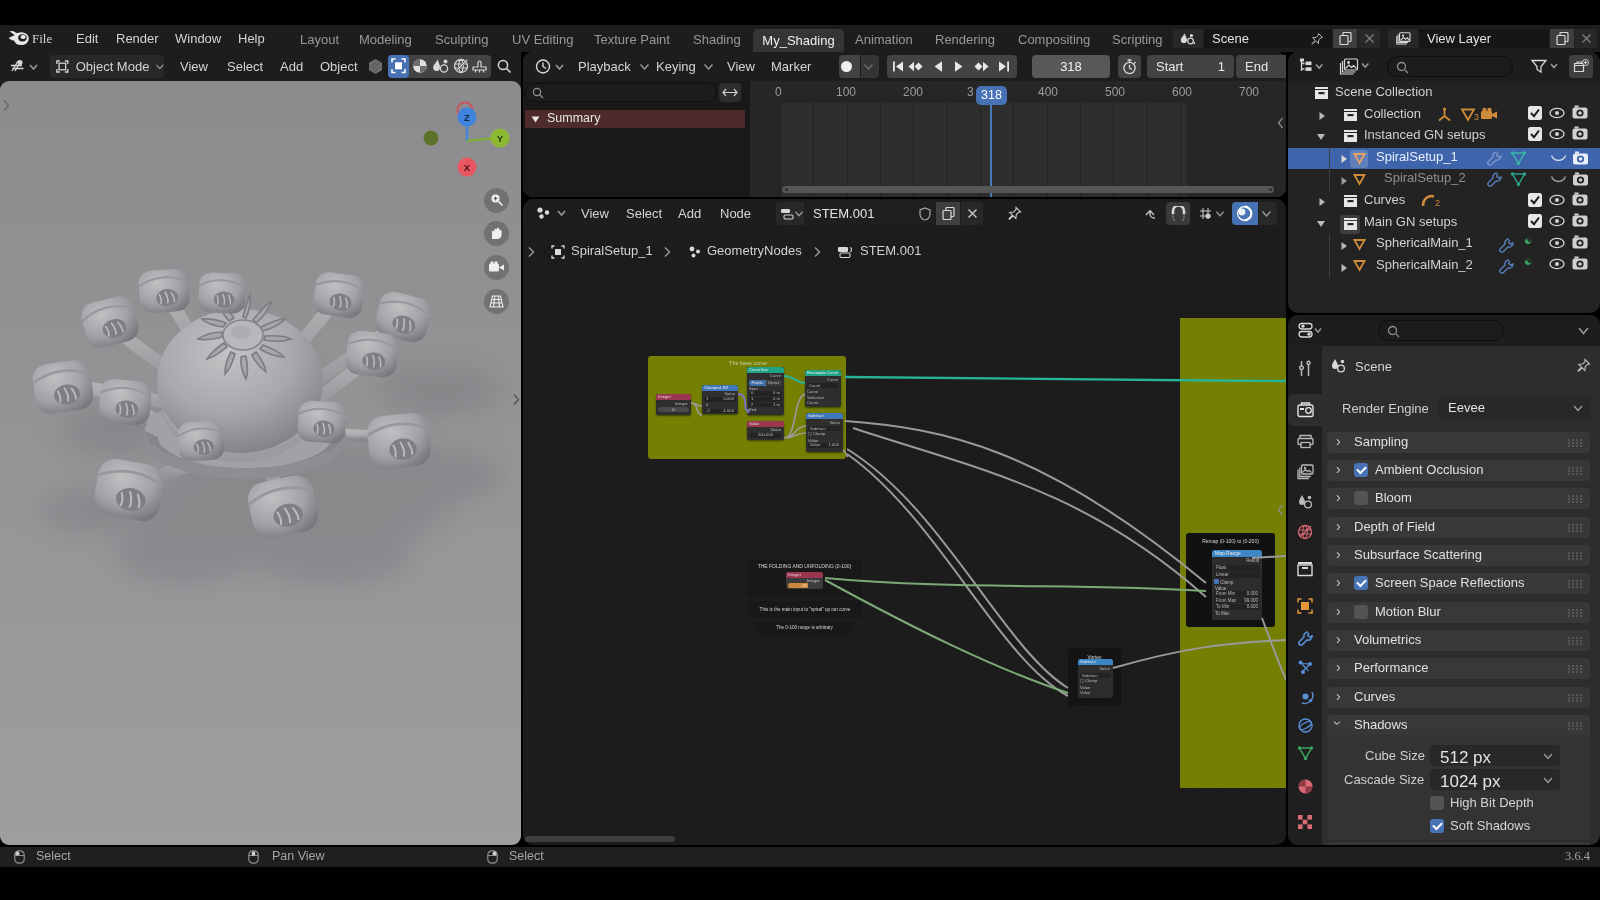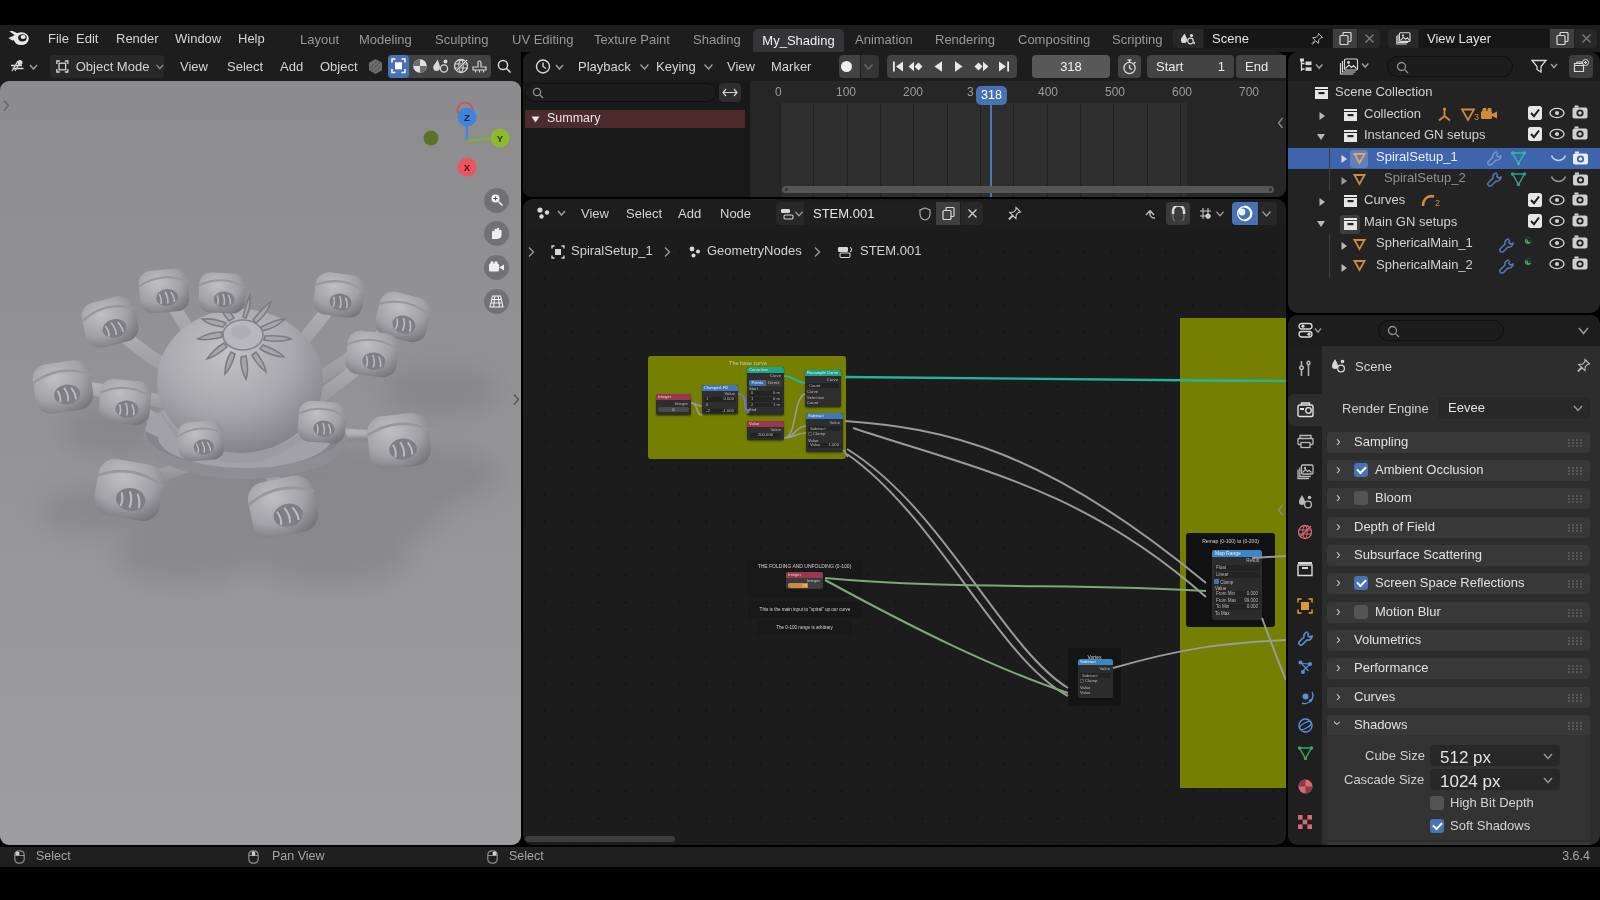--- a/index.html
+++ b/index.html
@@ -31,21 +31,21 @@
 
   <div class="abs hdr" id="topbar" style="left:0;top:25px;width:1600px;height:27px;">
 
     <svg class="abs" style="left:8px;top:5px;" width="22" height="17" viewBox="0 0 22 17">
       <path d="M8.6 6.5 L1.4 1.2 L4.6 0.9 L10.9 4.0 Z" fill="#e8e8e8"></path>
       <ellipse cx="13.2" cy="8.6" rx="7.6" ry="6.4" fill="#e8e8e8"></ellipse>
       <ellipse cx="14.4" cy="7.8" rx="4.3" ry="3.6" fill="#1d1d1d"></ellipse>
       <ellipse cx="15.1" cy="6.9" rx="2.6" ry="2.0" fill="#e8e8e8"></ellipse>
       <path d="M0.5 8.0 L8.2 4.4 L10.4 9.2 L4.3 10.6 Z" fill="#e8e8e8"></path>
     </svg>
-    <span class="abs txt" style="left:48px;top:6px;">File</span>
+    <span class="abs txt" style="left:32px;top:6px;font-family:Liberation Serif, serif;">File</span>
     <span class="abs txt" style="left:76px;top:6px;">Edit</span>
     <span class="abs txt" style="left:116px;top:6px;">Render</span>
     <span class="abs txt" style="left:175px;top:6px;">Window</span>
     <span class="abs txt" style="left:238px;top:6px;">Help</span>
     <span class="abs dim" style="left:300px;top:7px;font-size:13px;">Layout</span>
     <span class="abs dim" style="left:359px;top:7px;font-size:13px;">Modeling</span>
     <span class="abs dim" style="left:435px;top:7px;font-size:13px;">Sculpting</span>
     <span class="abs dim" style="left:512px;top:7px;font-size:13px;">UV Editing</span>
     <span class="abs dim" style="left:594px;top:7px;font-size:13px;">Texture Paint</span>
     <span class="abs dim" style="left:693px;top:7px;font-size:13px;">Shading</span>
@@ -1084,16 +1084,16 @@
         <path d="M1 5.5 h9" stroke="#8e8e8e" stroke-width="1"></path>
         <rect x="3.8" y="1.2" width="3.4" height="4.6" rx="1.5" fill="#cfcfcf"></rect>
       </svg>
     <span class="abs" style="left:272px;top:2px;">Pan View</span>
     <svg class="abs" style="left:487px;top:3px;" width="11" height="14" viewBox="0 0 11 14">
         <rect x="0.8" y="0.8" width="9.4" height="12.4" rx="4" fill="none" stroke="#8e8e8e" stroke-width="1.2"></rect>
         <path d="M1 5.5 h9" stroke="#8e8e8e" stroke-width="1"></path>
         <rect x="5.5" y="1.5" width="4" height="4" rx="1.8" fill="#cfcfcf"></rect>
       </svg>
     <span class="abs" style="left:509px;top:2px;">Select</span>
-    <span class="abs" style="right:10px;top:2px;">3.6.4</span>
+    <span class="abs" style="right:10px;top:2px;font-family:Liberation Serif, serif;">3.6.4</span>
   </div>
 
 </div>
 
 </body></html>

